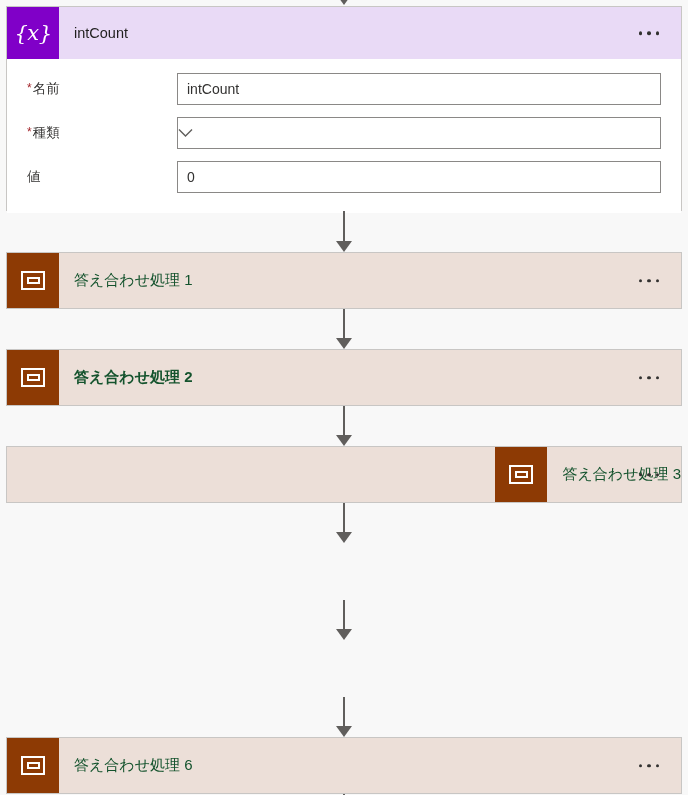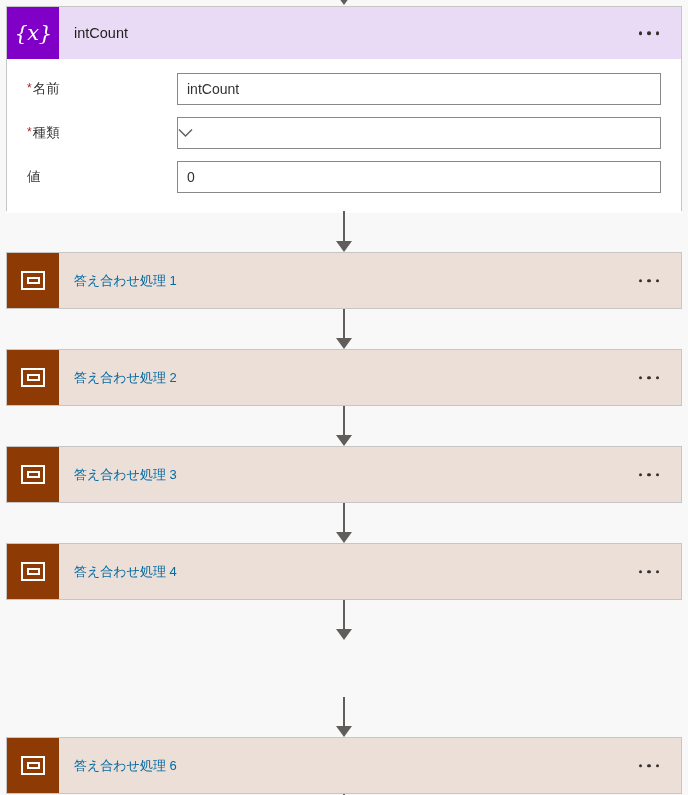--- a/index.html
+++ b/index.html
@@ -188,22 +188,22 @@
     box-sizing: border-box;
   }
   .scope-inner {
     width: 13px;
     height: 7px;
     border: 2px solid #ffffff;
     box-sizing: border-box;
   }
   .action-card .title {
     margin-left: 15px;
-    font-size: 13px;
-    color: #0369a1;
+    font-size: 15px;
+    color: #14532d;
     white-space: nowrap;
   }
   .action-card .ellipsis-btn i { background: #323130; }
 </style>
 </head>
 <body>
 
 <div id="canvas">
 
   <div class="connector" style="top:-6px;height:12px;">
@@ -278,71 +278,58 @@
       <i></i>
       <i></i>
     </div>
   </div>
 
   <div class="connector" style="top:309px;height:40px;">
     <div class="line" style="height:29px;"></div>
     <div class="head" style="top:29px;"></div>
   </div>
 
-  <div class="card action-card" style="top:349px;">
+  <div class="card action-card" style="top:349px;font-weight:bold;">
     <div class="icon-tile-action">
       <div class="scope-outer">
         <div class="scope-inner"></div>
       </div>
     </div>
     <div class="title">答え合わせ処理 2</div>
     <div class="ellipsis-btn">
       <i></i>
       <i></i>
       <i></i>
     </div>
   </div>
 
   <div class="connector" style="top:406px;height:40px;">
     <div class="line" style="height:29px;"></div>
     <div class="head" style="top:29px;"></div>
   </div>
 
-  <div class="card action-card" style="top:446px;">
+  <div class="card action-card" style="top:446px;justify-content:flex-end;">
     <div class="icon-tile-action">
       <div class="scope-outer">
         <div class="scope-inner"></div>
       </div>
     </div>
     <div class="title">答え合わせ処理 3</div>
     <div class="ellipsis-btn">
       <i></i>
       <i></i>
       <i></i>
     </div>
   </div>
 
   <div class="connector" style="top:503px;height:40px;">
     <div class="line" style="height:29px;"></div>
     <div class="head" style="top:29px;"></div>
   </div>
 
-  <div class="card action-card" style="top:543px;">
-    <div class="icon-tile-action">
-      <div class="scope-outer">
-        <div class="scope-inner"></div>
-      </div>
-    </div>
-    <div class="title">答え合わせ処理 4</div>
-    <div class="ellipsis-btn">
-      <i></i>
-      <i></i>
-      <i></i>
-    </div>
-  </div>
 
   <div class="connector" style="top:600px;height:40px;">
     <div class="line" style="height:29px;"></div>
     <div class="head" style="top:29px;"></div>
   </div>
 
 
   <div class="connector" style="top:697px;height:40px;">
     <div class="line" style="height:29px;"></div>
     <div class="head" style="top:29px;"></div>

